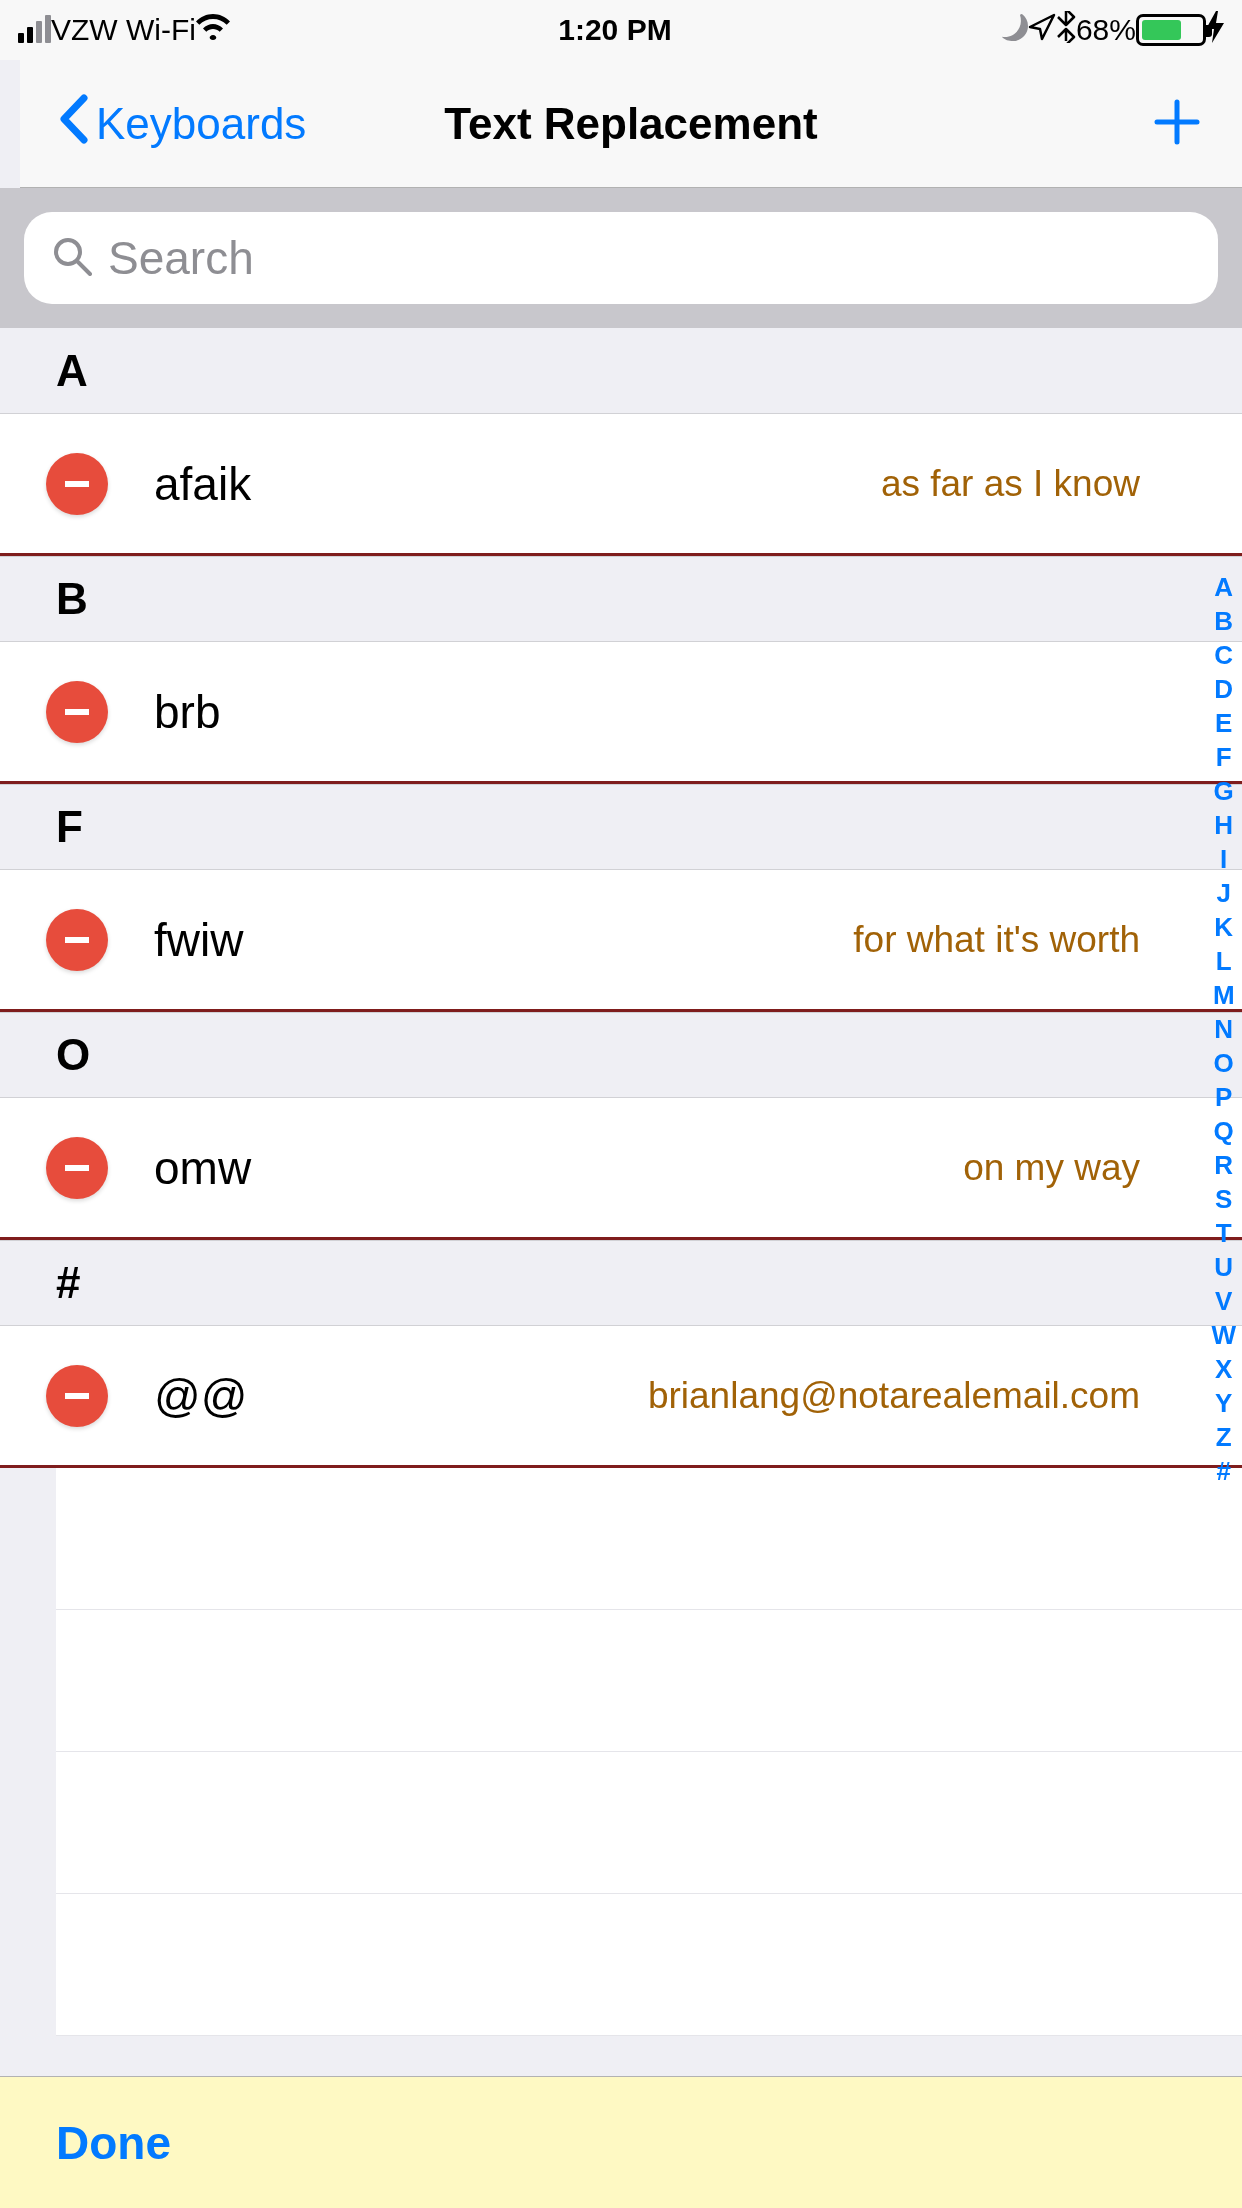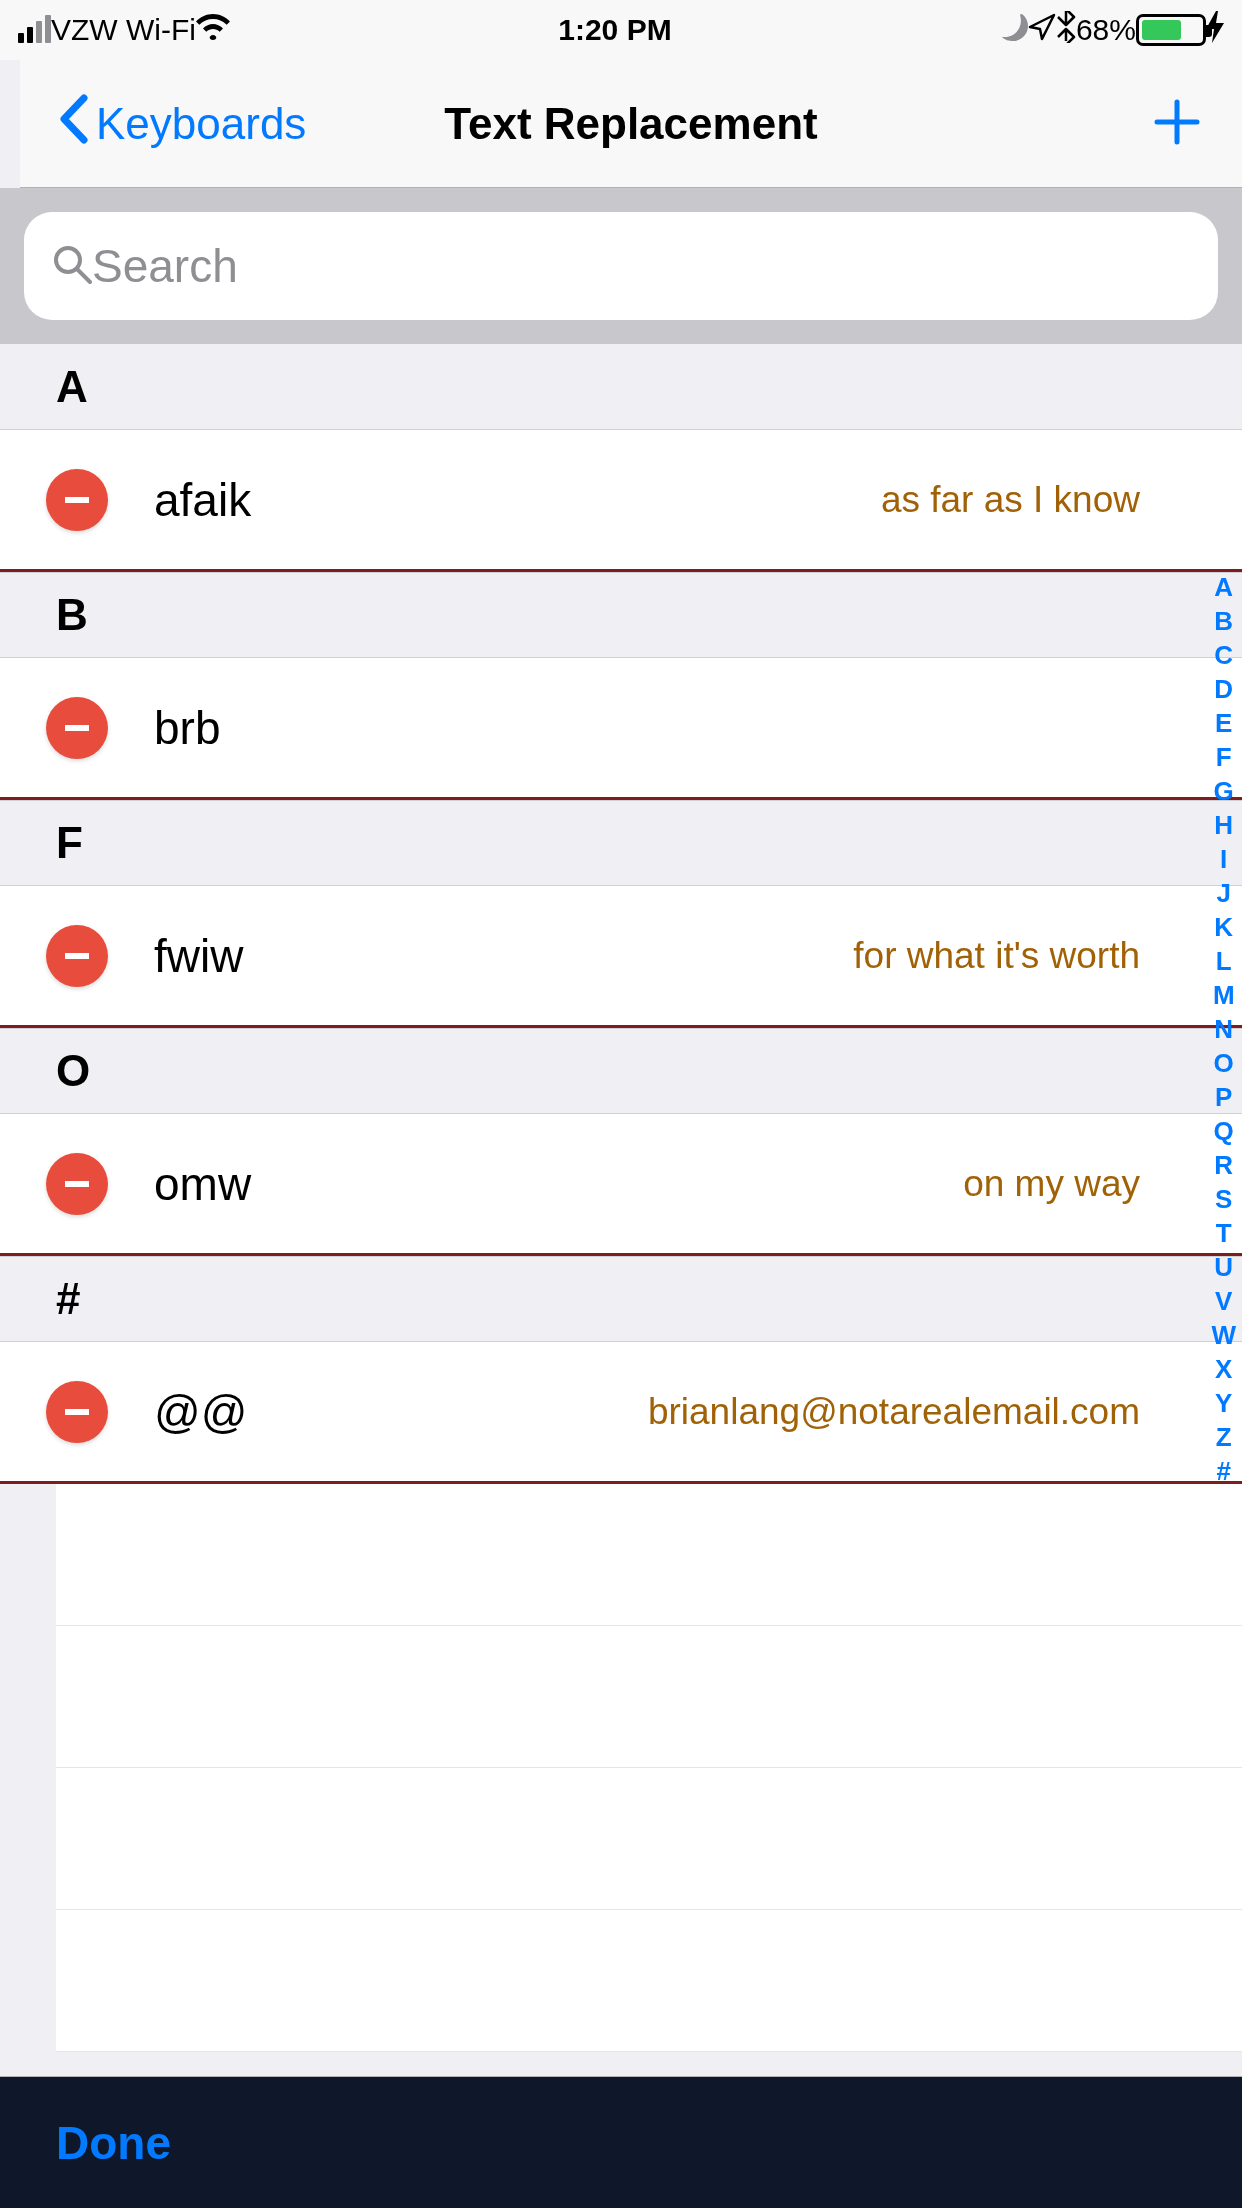--- a/index.html
+++ b/index.html
@@ -79,24 +79,25 @@
   }
 
   
   .search-wrap {
     background: #c8c7cc;
     padding: 24px;
   }
   .search-field {
     background: #fff;
     border-radius: 28px;
-    height: 108px;
+    height: 92px;
     display: flex;
     align-items: center;
     padding: 0 28px;
+    gap: 16px;
   }
   .search-field input {
     border: none; outline: none;
     font-size: 46px;
     color: #000;
     flex: 1;
     background: transparent;
   }
   .search-field input::placeholder { color: #8e8e93; }
 
@@ -158,21 +159,21 @@
     font-size: 26px;
     font-weight: 600;
   }
   .section-index span { display:block; height: 34px; }
 
   
   .toolbar {
     position: absolute;
     bottom: 0; left: 0; right: 0;
     height: 132px;
-    background: #0f172a;
+    background: #fef9c3;
     border-top: 1px solid #b2b2b2;
     display: flex;
     align-items: center;
     padding: 0 56px;
   }
   .done-btn {
     color: #027aff;
     font-size: 46px;
     font-weight: 700;
   }

